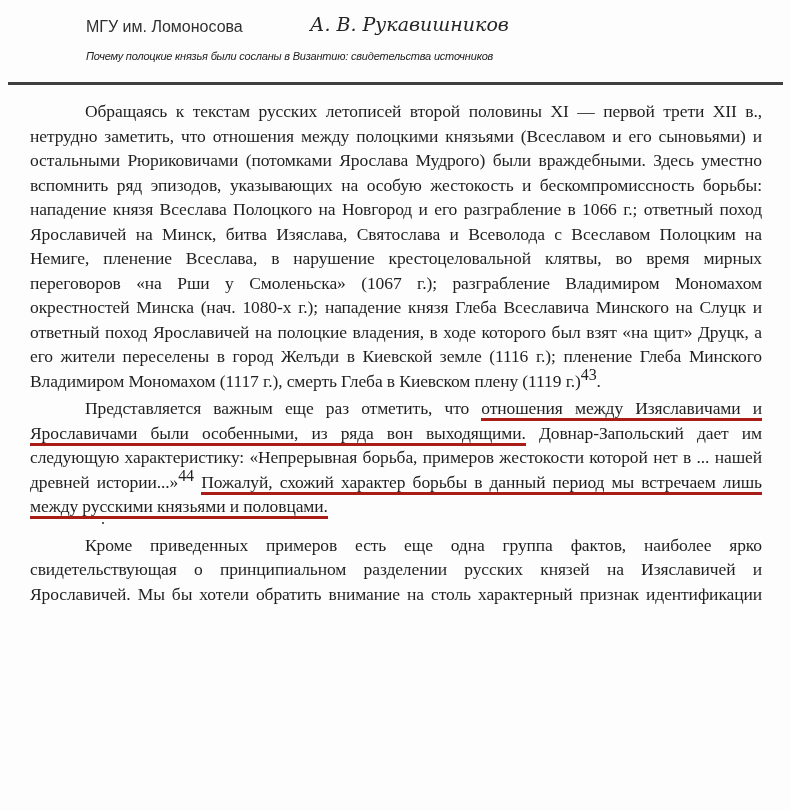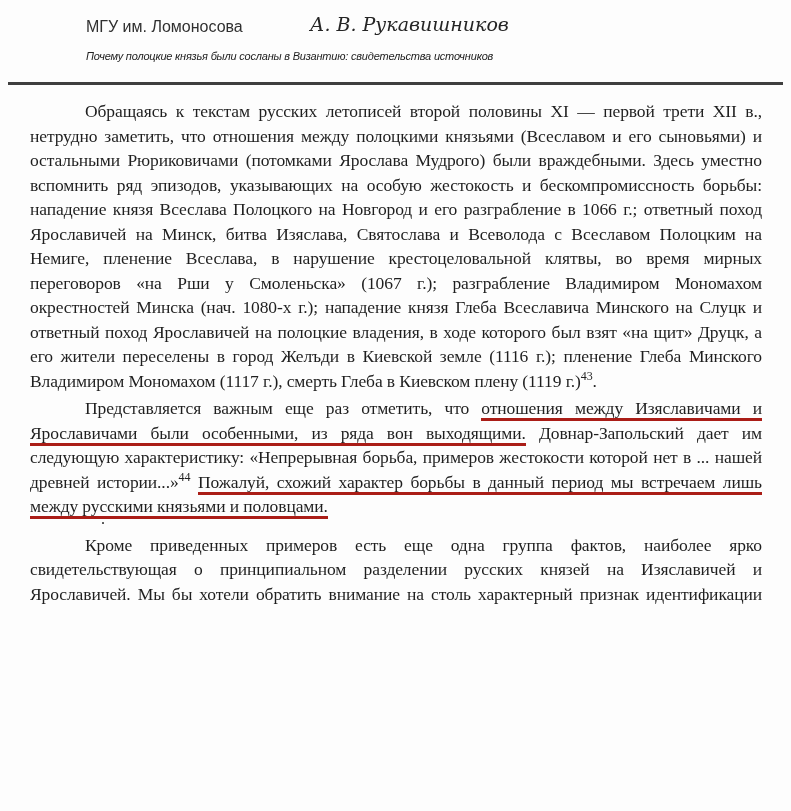--- a/index.html
+++ b/index.html
@@ -52,21 +52,21 @@
   .para-4{margin-top:14px !important;}
   .para-5{margin-top:6px !important;}
 
   .seg-normal{}
   .seg-italic{font-style:italic;}
   .seg-underline{border-bottom:3px solid var(--underline);}
   .seg-bold-italic-underline{
     font-weight:bold;font-style:italic;
     border-bottom:3px solid var(--underline);
   }
-  sup.seg-sup{font-size:12px;line-height:0;font-family:Liberation Serif, serif;}
+  sup.seg-sup{font-size:16px;line-height:0;font-family:Liberation Serif, serif;}
 
   
   .stray{position:absolute;font-size:16px;color:#2a2a2a;}
   .stray-1{left:101px;top:510px;}
   .stray-2{left:156px;top:701px;}
 </style>
 </head>
 <body>
 
 <div class="page">

